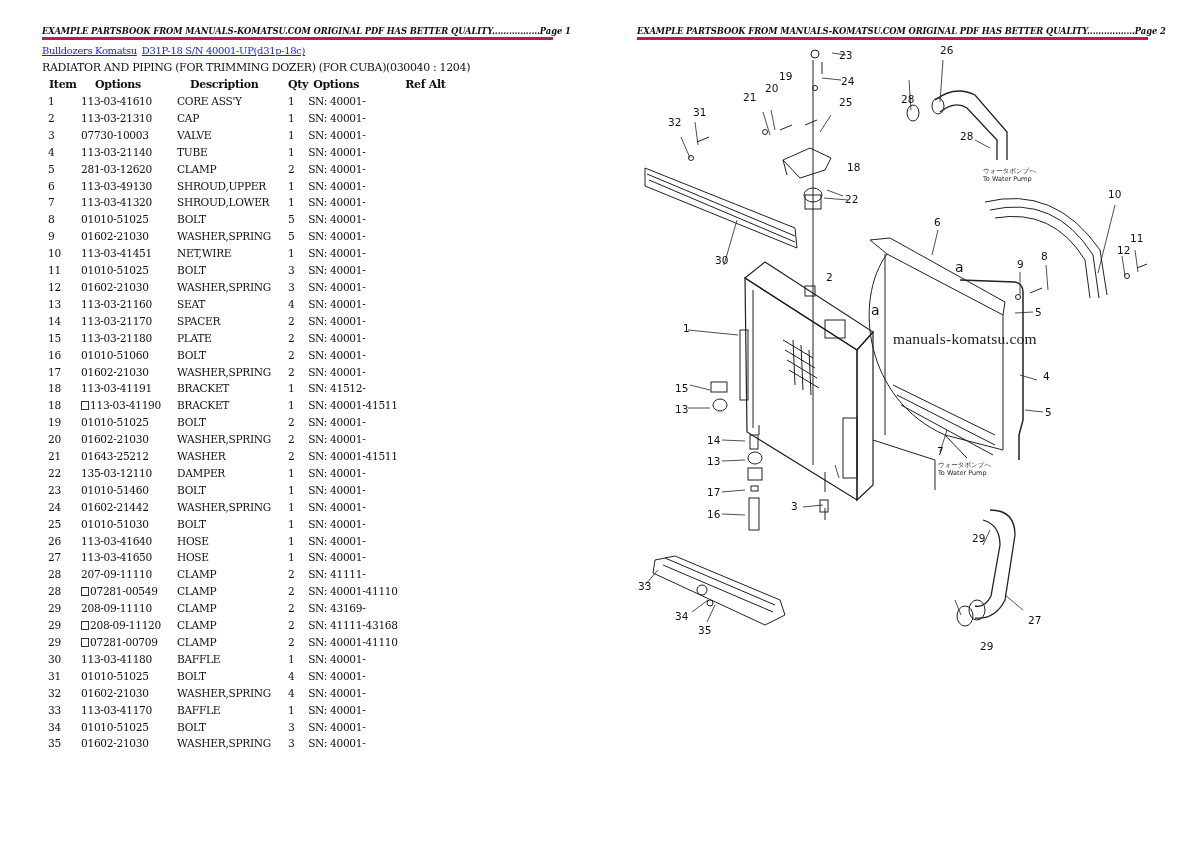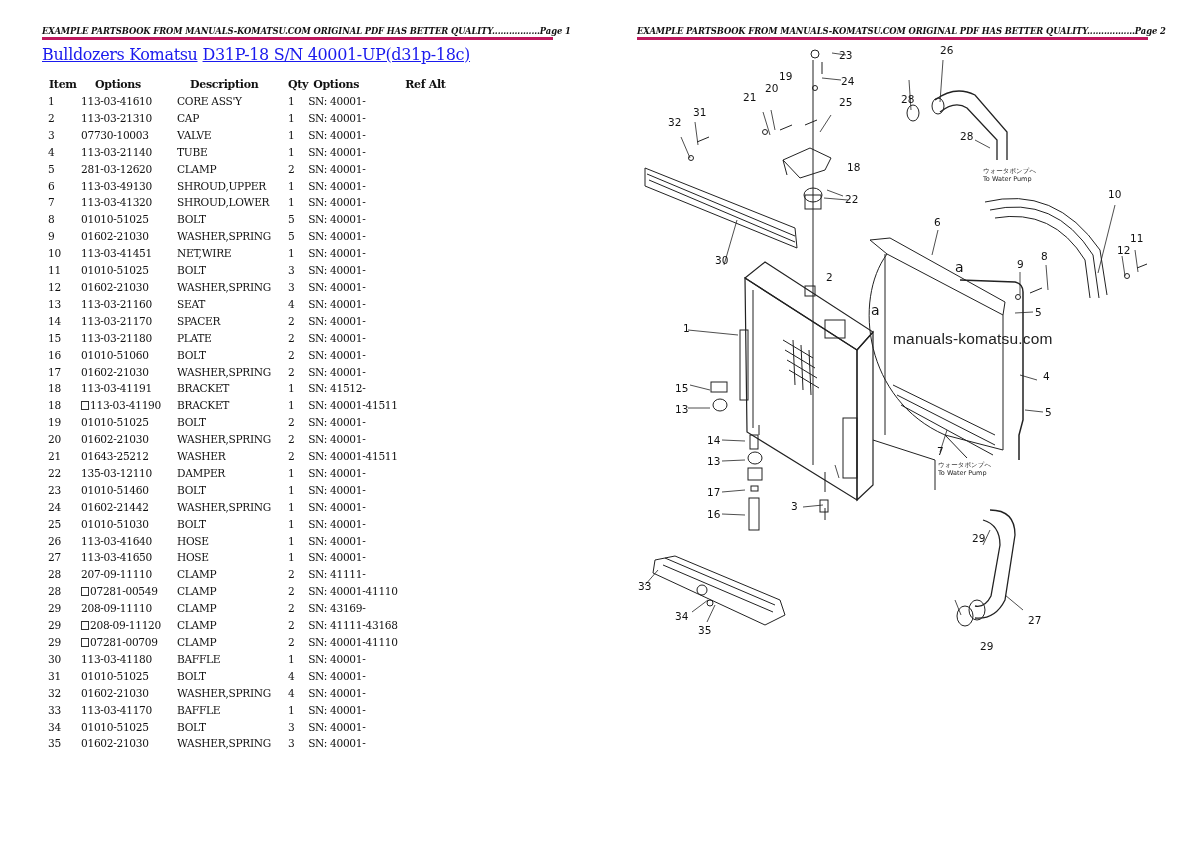--- a/index.html
+++ b/index.html
@@ -3,21 +3,21 @@
 <meta charset="utf-8">
 <style>
   html, body { margin:0; padding:0; background:#ffffff; }
   body { width:1190px; height:842px; position:relative; overflow:hidden; font-family:"DejaVu Serif", "Liberation Serif", serif; color:#111; }
   .page { position:absolute; top:0; height:842px; }
   .page-left { left:0; width:595px; }
   .page-right { left:595px; width:595px; }
   .page-header { position:absolute; top:25px; height:12px; border-bottom:3px solid #be185d; font-family:"DejaVu Serif", serif; font-style:italic; font-weight:bold; font-size:8.4px; text-align:right; white-space:nowrap; line-height:12px; letter-spacing:-0.1px; }
   .page-left .page-header { left:42px; width:511px; }
   .page-right .page-header { left:42px; width:511px; }
-  .breadcrumb { position:absolute; left:42px; top:45px; font-size:16px; font-family:"DejaVu Serif", serif; }
+  .breadcrumb { position:absolute; left:42px; top:45px; font-size:10px; font-family:"DejaVu Serif", serif; }
   .breadcrumb a { color:#1a1aee; text-decoration:underline; letter-spacing:-0.35px; }
   .breadcrumb .sep { display:inline-block; width:5px; }
   .section-title { position:absolute; left:42px; top:61px; font-size:11px; letter-spacing:-0.35px; white-space:nowrap; }
   table.parts { position:absolute; left:46px; top:76px; border-collapse:collapse; font-size:10.6px; letter-spacing:-0.3px; }
   table.parts th { font-weight:bold; font-size:11px; text-align:left; padding:0; height:17px; line-height:17px; }
   table.parts td { padding:0; height:16.9px; line-height:16.9px; white-space:nowrap; }
   .c-item { width:32px; padding-left:2px !important;margin-left:28px; }
   .c-part { width:82px; }
   .c-desc { width:98px; }
   .c-qty { width:19px; }
@@ -25,33 +25,34 @@
   .c-ref { width:50px; }
   th.h-item { padding-left:3px !important; }
   th.h-part { padding-left:14px !important; }
   th.h-desc { padding-left:13px !important; }
   th.h-opt { padding-left:5px !important; }
   th.h-ref { padding-left:0 !important; }
   .alt-box { display:inline-block; width:8px; height:9px; border:1px solid #333; margin-right:1px; vertical-align:-1px; box-sizing:border-box; }
   .diagram { position:absolute; left:635px; top:40px; width:530px; height:620px; }
   .diagram svg { width:100%; height:100%; }
   .callout { font-family:"DejaVu Sans", sans-serif; font-size:10.5px; fill:#111; }
-  .watermark { position:absolute; left:893px; top:330px; font-family:Liberation Sans, sans-serif; font-size:15.5px; color:#222; letter-spacing:0.2px; }
+  .watermark { position:absolute; left:893px; top:330px; font-family:Liberation Serif, serif; font-size:15.5px; color:#222; letter-spacing:0.2px; }
   .jp-note { font-family:"DejaVu Sans", sans-serif; font-size:6.5px; fill:#222; }
 </style>
 </head>
 <body>
 
 <div class="page page-left">
   <div class="page-header">EXAMPLE PARTSBOOK FROM MANUALS-KOMATSU.COM ORIGINAL PDF HAS BETTER QUALITY.................Page 1</div>
 
   <div class="breadcrumb">
     <a href="#">Bulldozers Komatsu</a><span class="sep"></span><a href="#">D31P-18 S/N 40001-UP(d31p-18c)</a>
   </div>
 
+  <div class="section-title">RADIATOR AND PIPING (FOR TRIMMING DOZER) (FOR CUBA)(030040 : 1204)</div>
 
   <table class="parts">
     <thead>
       <tr>
         <th class="c-item h-item">Item</th>
         <th class="c-part h-part">Options</th>
         <th class="c-desc h-desc">Description</th>
         <th class="c-qty">Qty</th>
         <th class="c-opt h-opt">Options</th>
         <th class="c-ref h-ref">Ref Alt</th>

